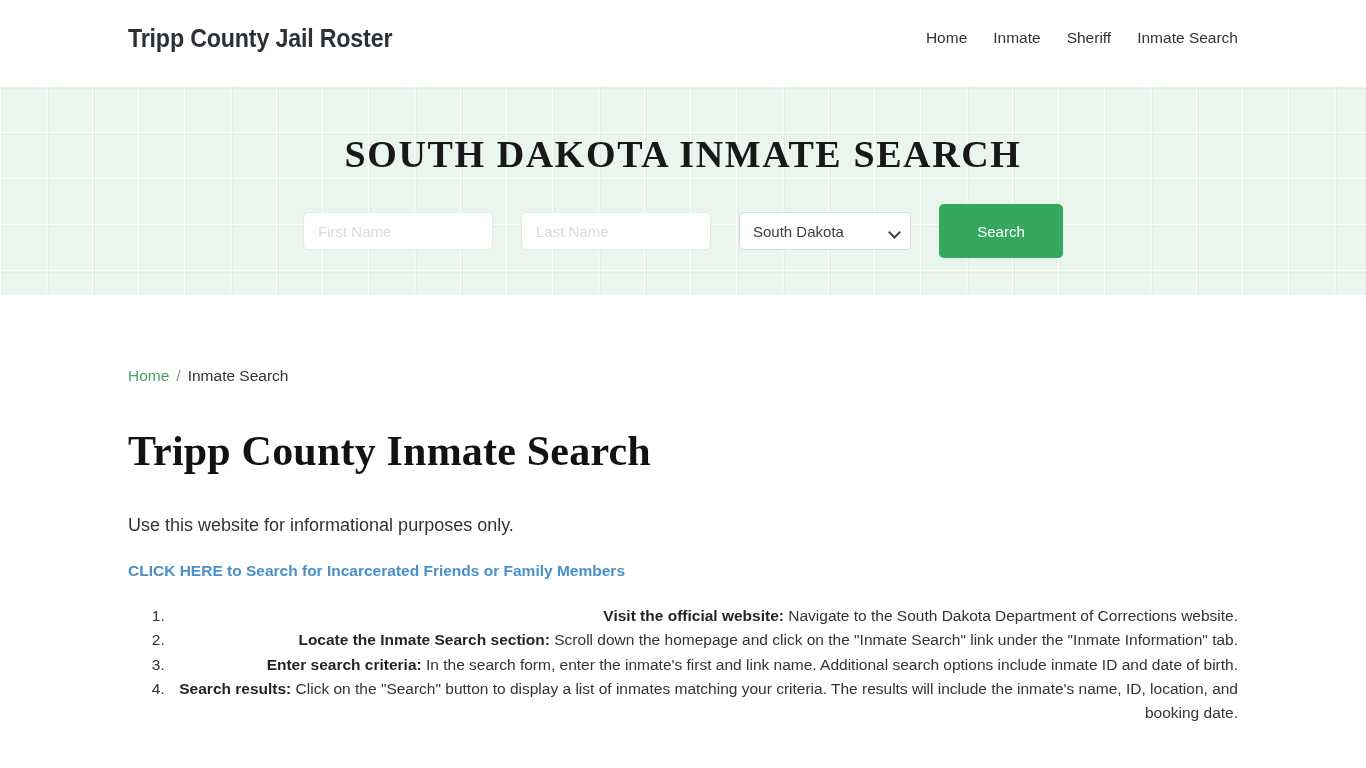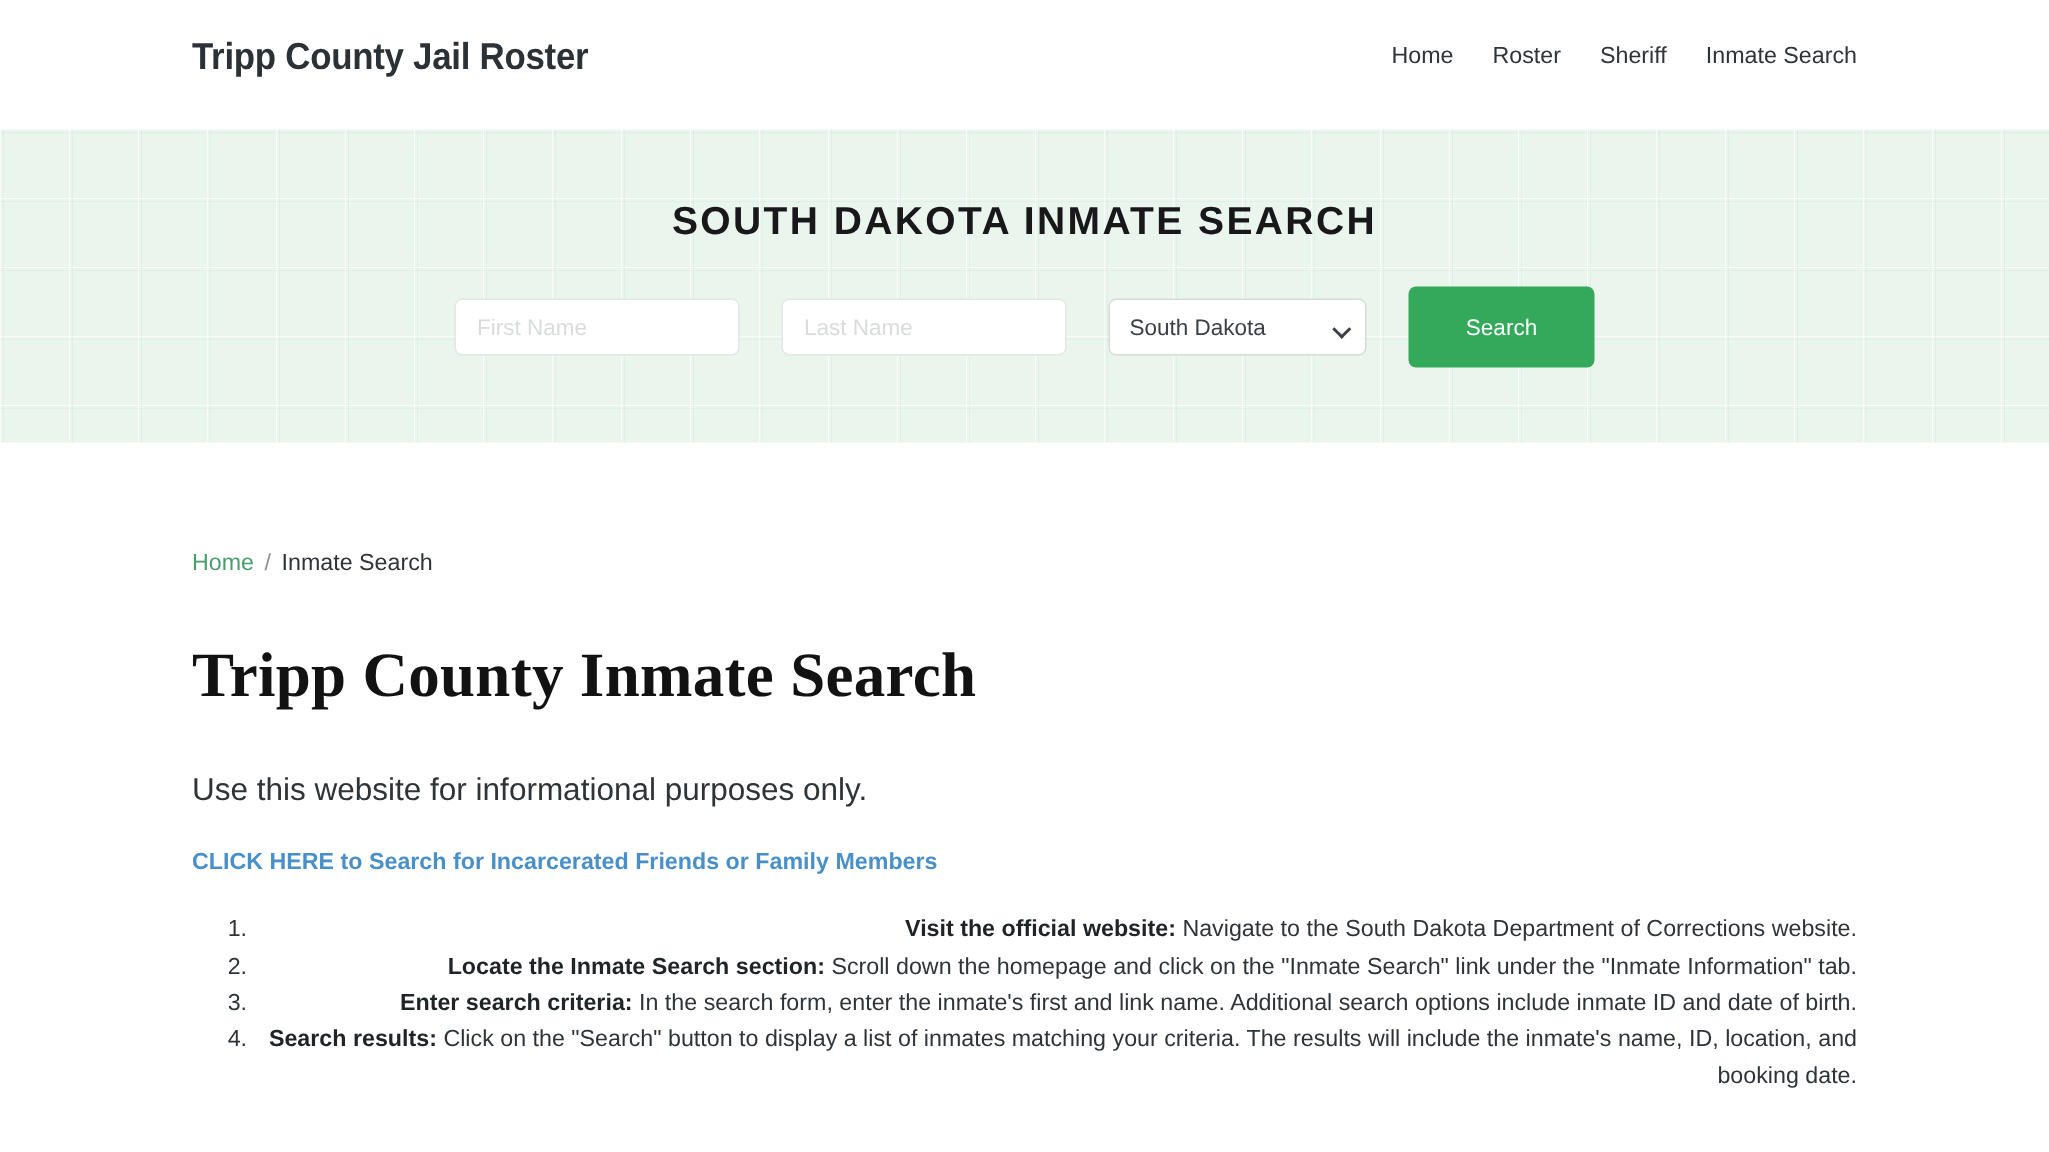--- a/index.html
+++ b/index.html
@@ -57,23 +57,23 @@
       linear-gradient(to bottom, rgba(210,232,218,0.45) 1px, transparent 1px);
     background-size: 46px 46px, 46px 46px, 46px 46px, 46px 46px;
     background-position: 0 0, 0 0, 2px 2px, 2px 2px;
     display: flex;
     flex-direction: column;
     align-items: center;
     justify-content: flex-start;
     padding-top: 46px;
   }
   .hero-title {
-    font-family: Liberation Sans, sans-serif;
-    font-weight: bold;
-    font-size: 26px;
+    font-family: Liberation Serif, serif;
+    font-weight: bold;
+    font-size: 38px;
     letter-spacing: 1.6px;
     color: #18181b;
     margin: 0 0 28px 0;
     text-transform: uppercase;
     white-space: nowrap;
   }
   .search-form {
     display: flex;
     align-items: center;
     gap: 28px;
@@ -156,21 +156,21 @@
   h1.page-title {
     font-family: "Liberation Serif", "DejaVu Serif", serif;
     font-weight: bold;
     font-size: 42px;
     color: #121212;
     margin: 42px 0 0 0;
     letter-spacing: 0.2px;
   }
 
   p.body-text {
-    font-size: 21px;
+    font-size: 18px;
     color: #2f3438;
     margin: 37px 0 0 0;
     line-height: 1.45;
   }
   a.cta-link {
     display: inline-block;
     margin-top: 24px;
     font-size: 15.5px;
     font-weight: bold;
     color: #4a90c8;
@@ -187,21 +187,21 @@
   ol.steps li { padding-left: 4px; text-align: right; }
   ol.steps li b { font-weight: bold; color: #1f2427; }
 </style>
 </head>
 <body>
 
 <header class="site-header">
   <a class="brand" href="#">Tripp County Jail Roster</a>
   <nav class="main-nav">
     <a href="#">Home</a>
-    <a href="#">Roster</a>
+    <a href="#">Inmate</a>
     <a href="#">Sheriff</a>
     <a href="#">Inmate Search</a>
   </nav>
 </header>
 
 <section class="hero">
   <h2 class="hero-title">SOUTH DAKOTA INMATE SEARCH</h2>
 
   <form class="search-form">
     <input type="text" placeholder="First Name" style="">

